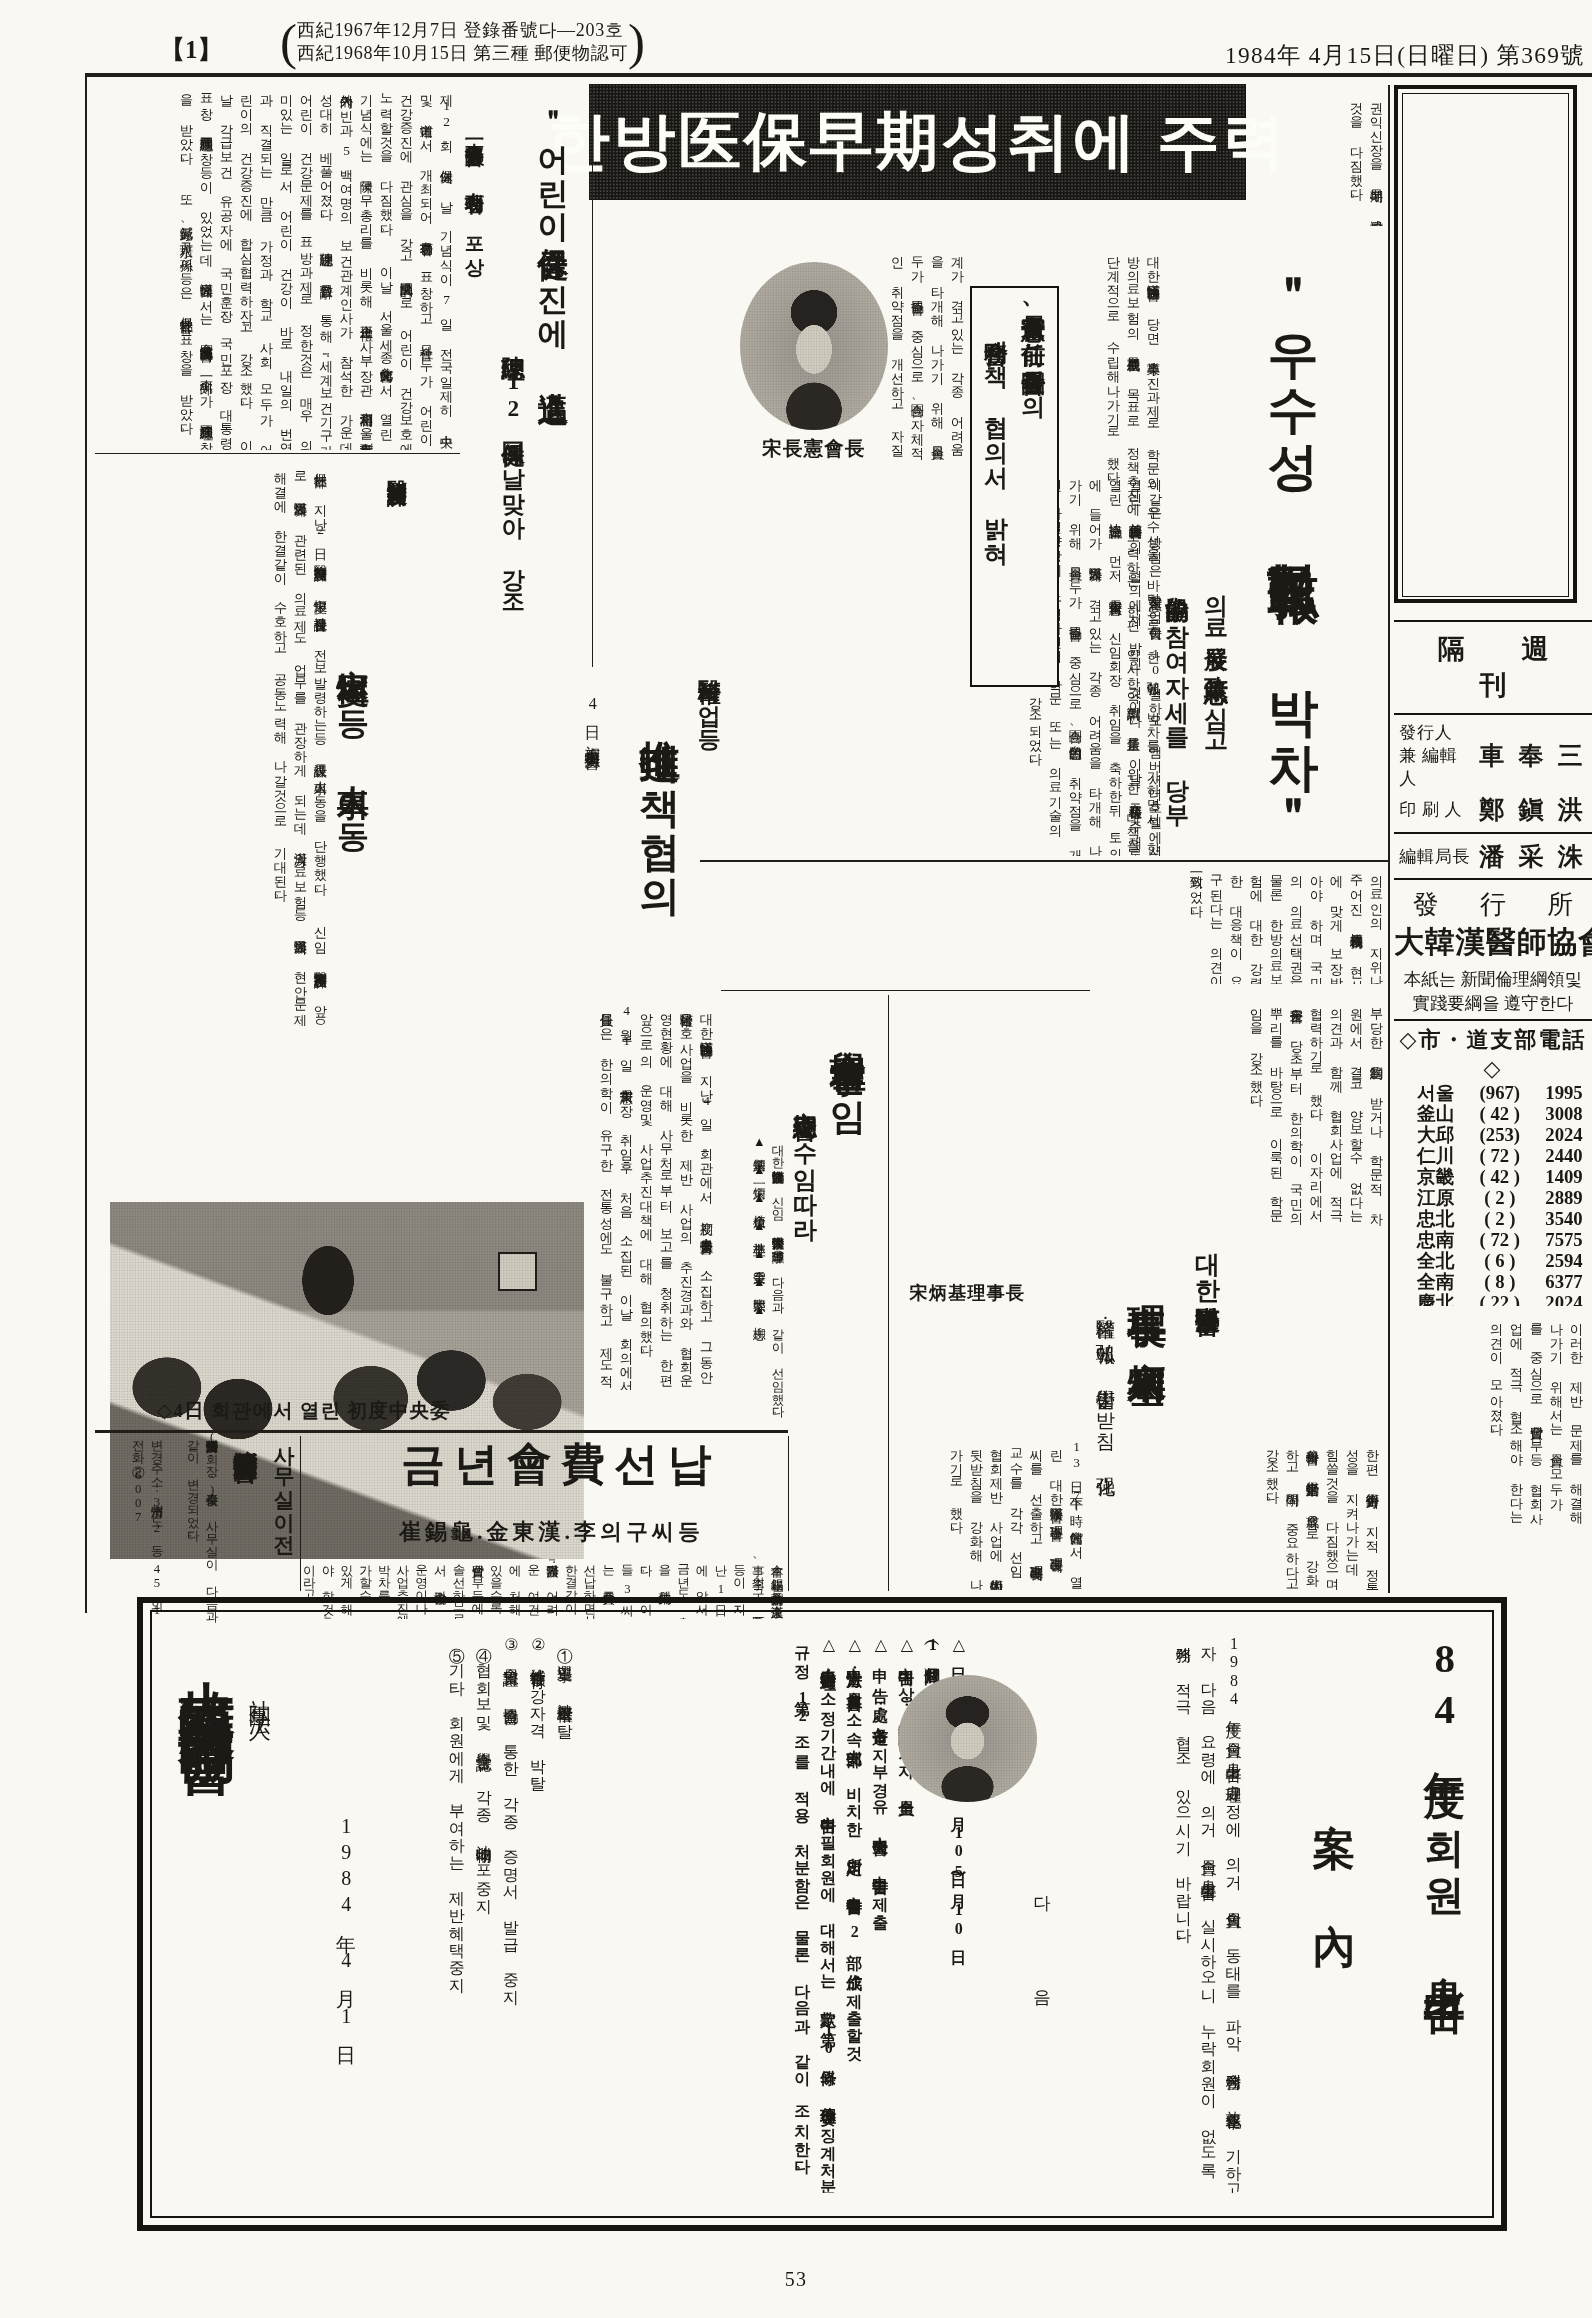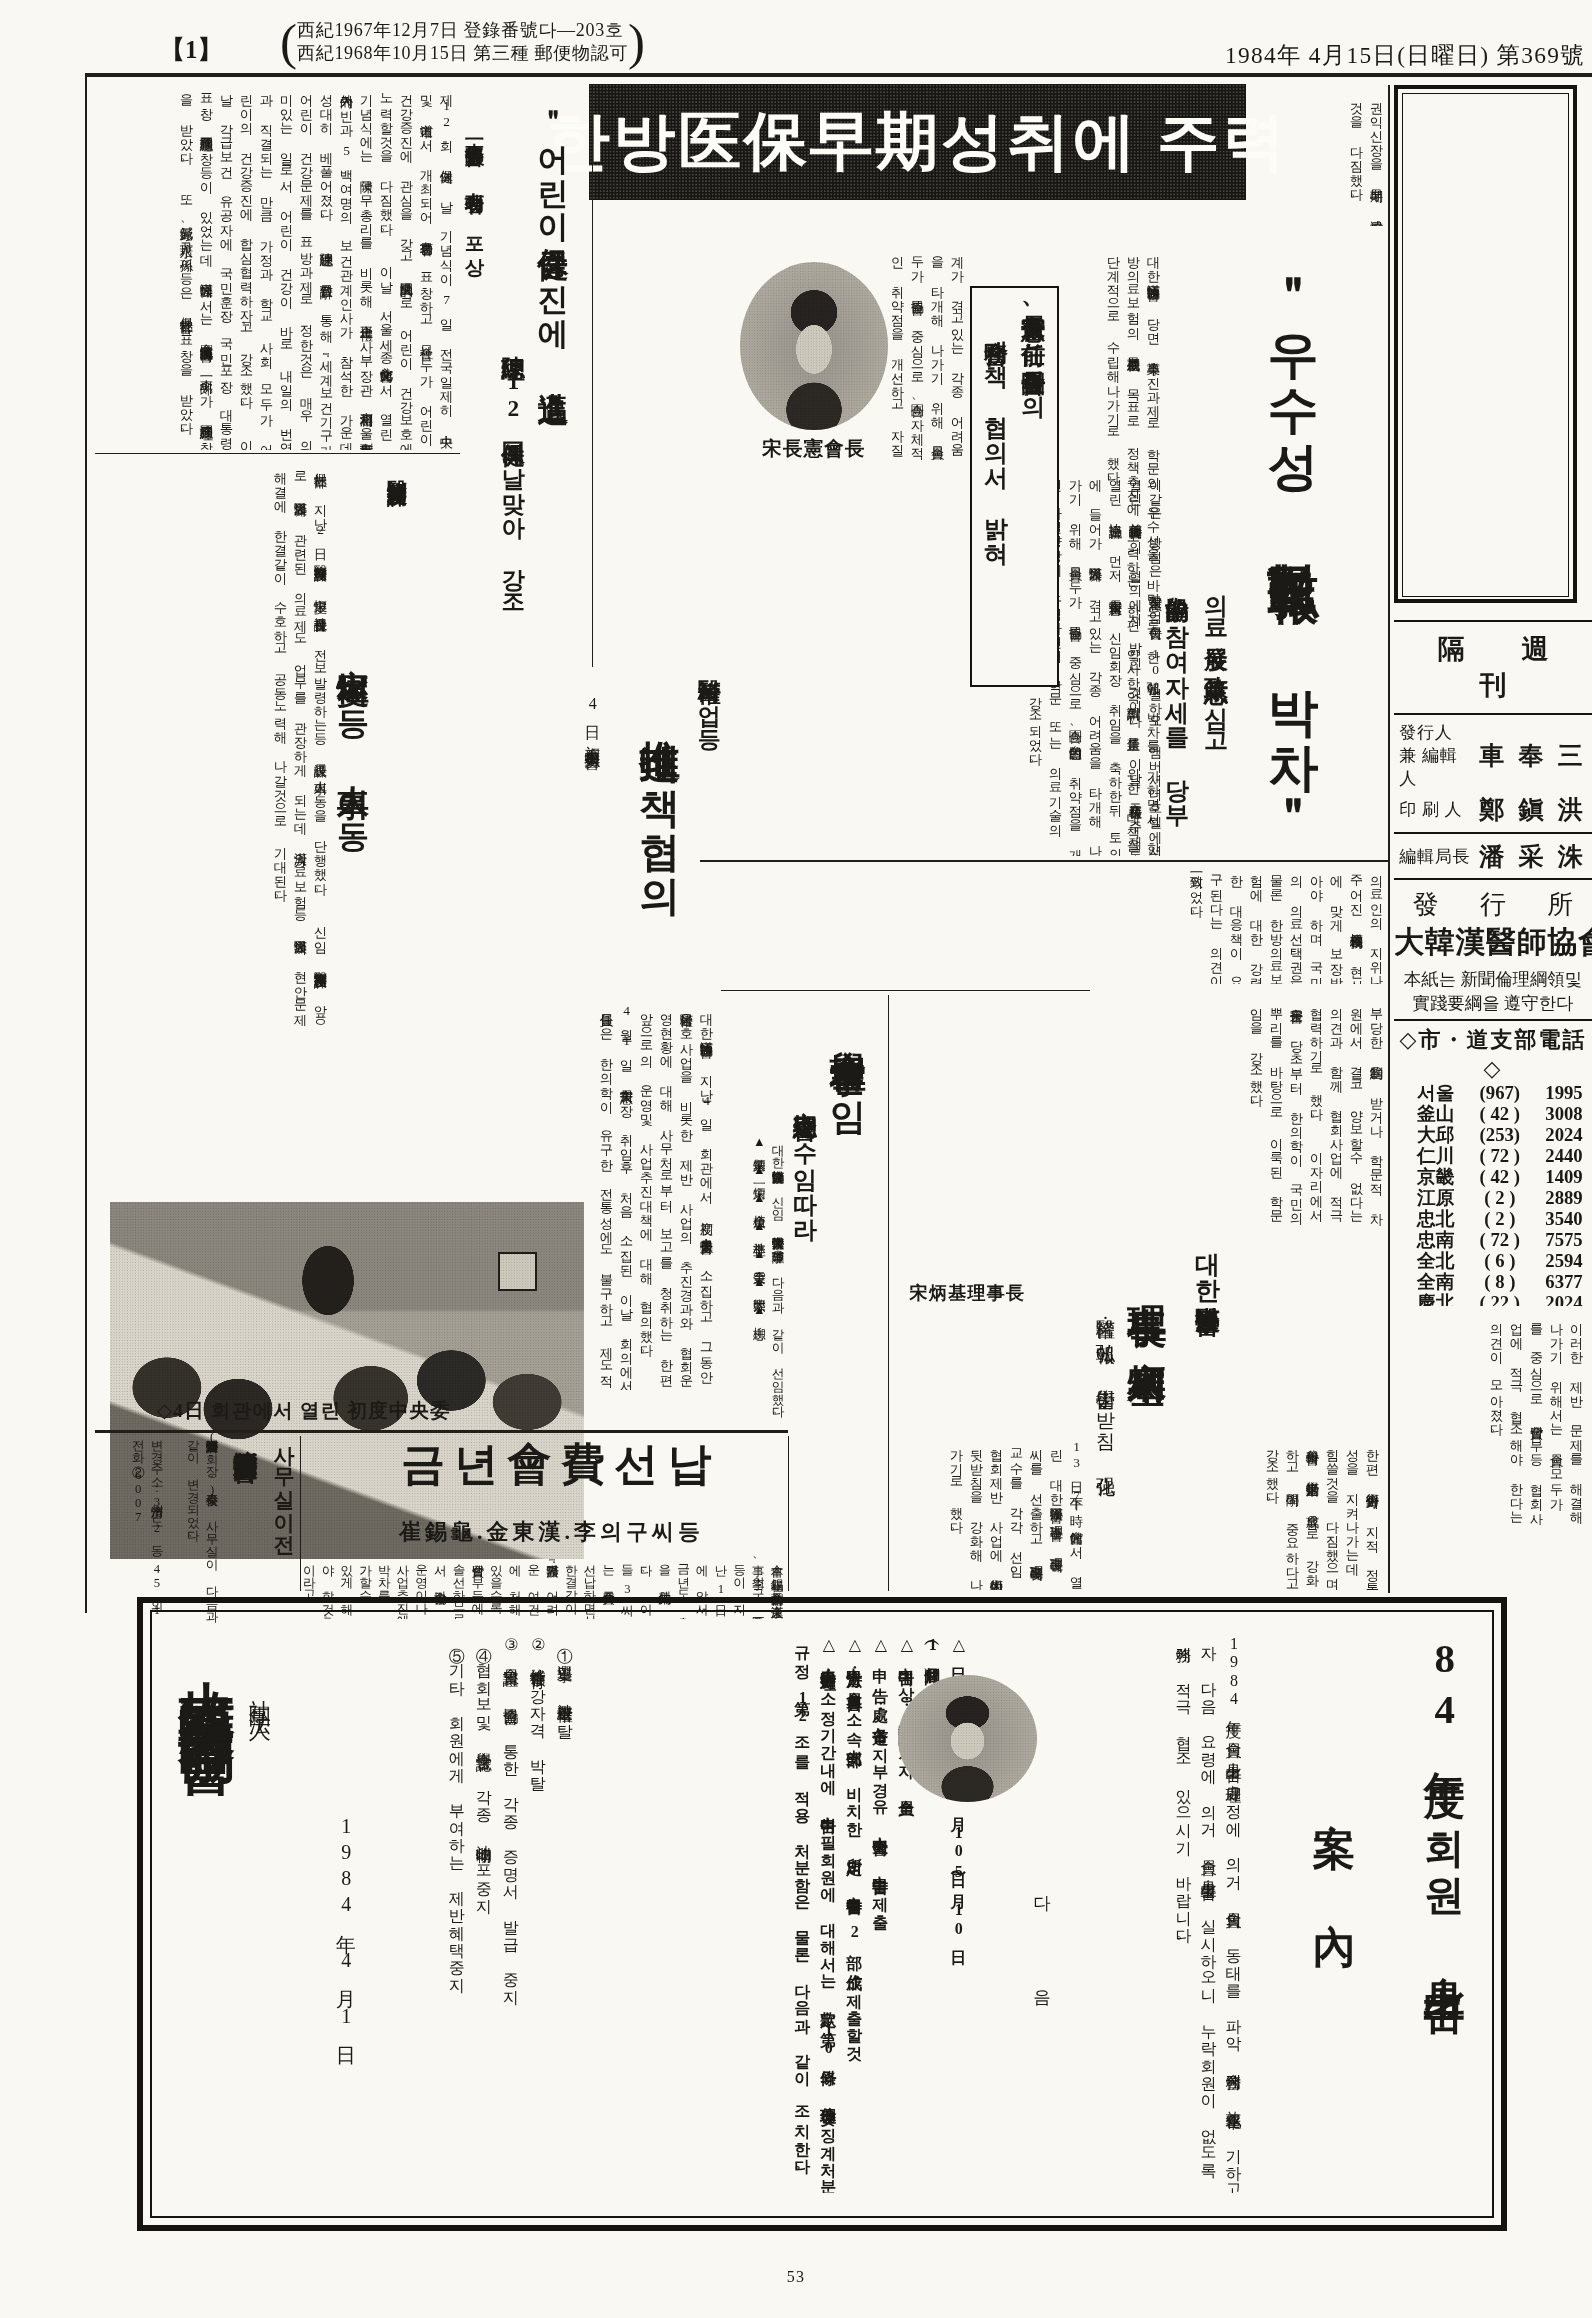--- a/index.html
+++ b/index.html
@@ -75,21 +75,21 @@
   .nt2{font-size:43px;font-weight:bold;letter-spacing:100px;margin-top:154px;}
   .nintro{font-size:16px;line-height:25px;height:100%;}
   .ndaum{font-size:17.4px;letter-spacing:29px;margin-top:247px;}
   .nitems{font-size:16px;line-height:26px;height:100%;font-weight:bold;}
   .npen{font-size:16px;line-height:27px;height:100%;}
   .ndate{font-size:20px;letter-spacing:4px;margin-top:180px;}
   .norgwrap{display:flex;flex-direction:row-reverse;gap:9.3px;}
   .norgpre{font-size:22px;letter-spacing:6.7px;margin-top:47px;}
   .norg{font-size:57px;font-weight:bold;letter-spacing:9.3px;line-height:1.02;}
   .officewrap{display:flex;flex-direction:row-reverse;gap:8px;padding-top:4px;}
-  .pageno{font-size:16px;letter-spacing:1.3px;}
+  .pageno{font-size:20px;letter-spacing:1.3px;}
 </style>
 </head>
 <body>
 
 <div class="page">
 
   <div class="abs pagemark" style="left:160px;top:33px;">【1】</div>
   <div class="abs reg" style="left:280px;top:18.7px;">
     <span class="paren">(</span>
     <span class="lines">

